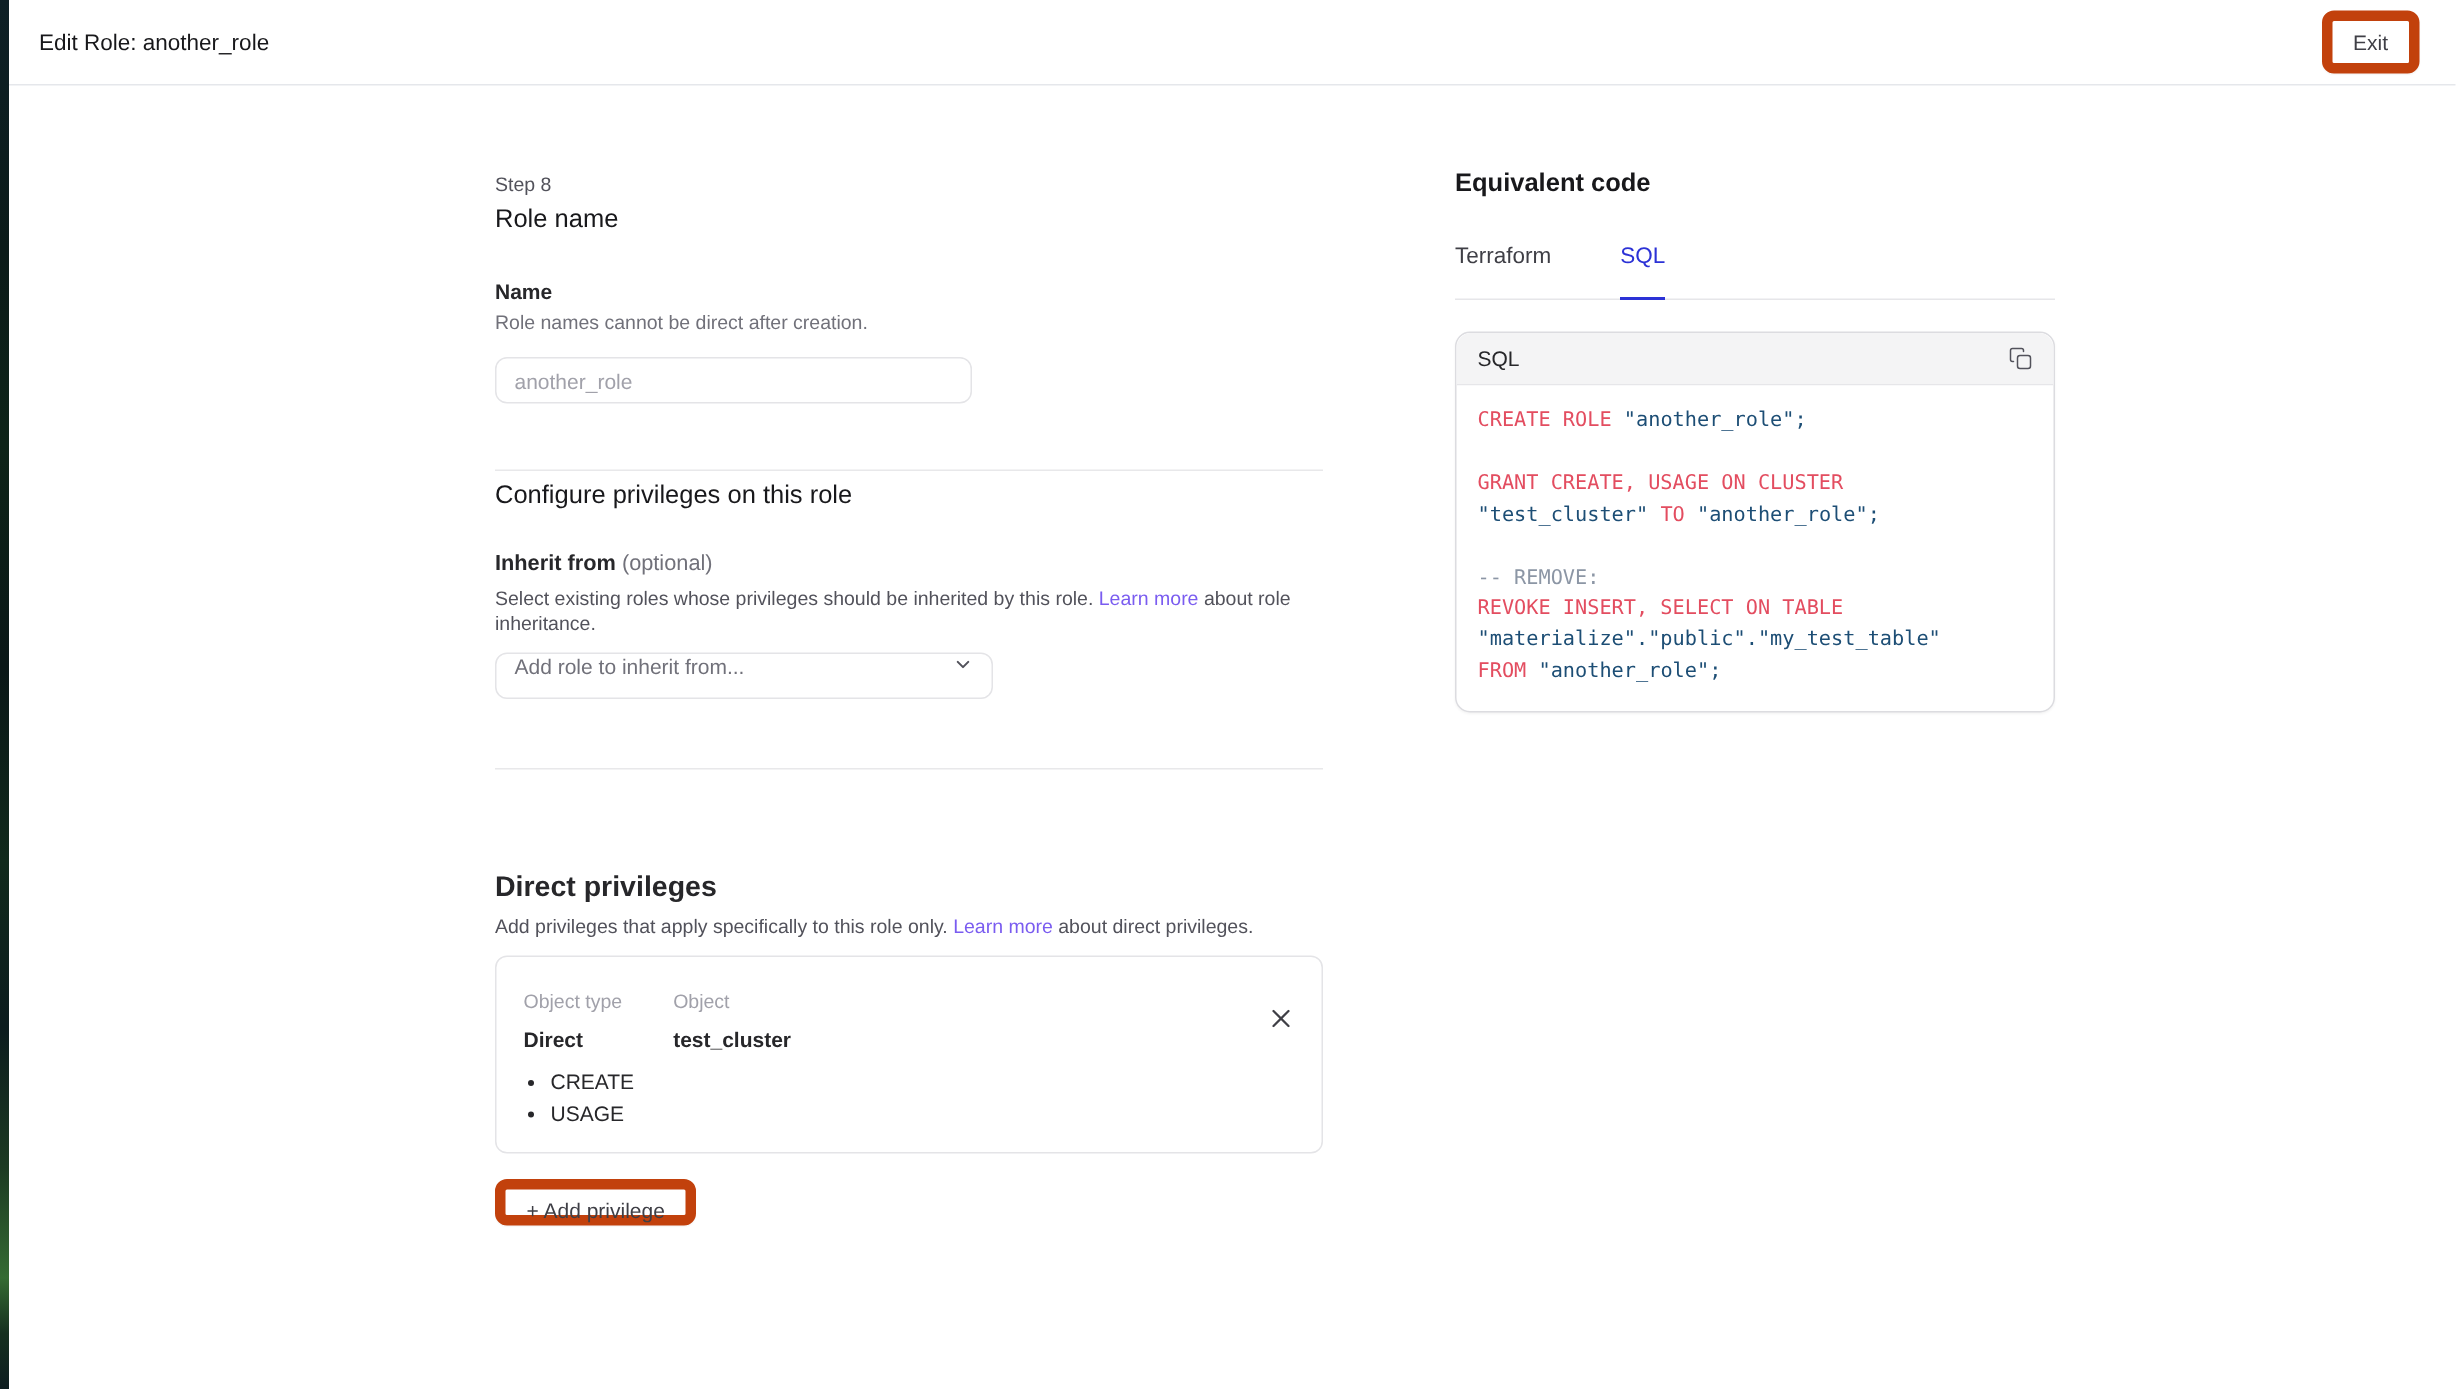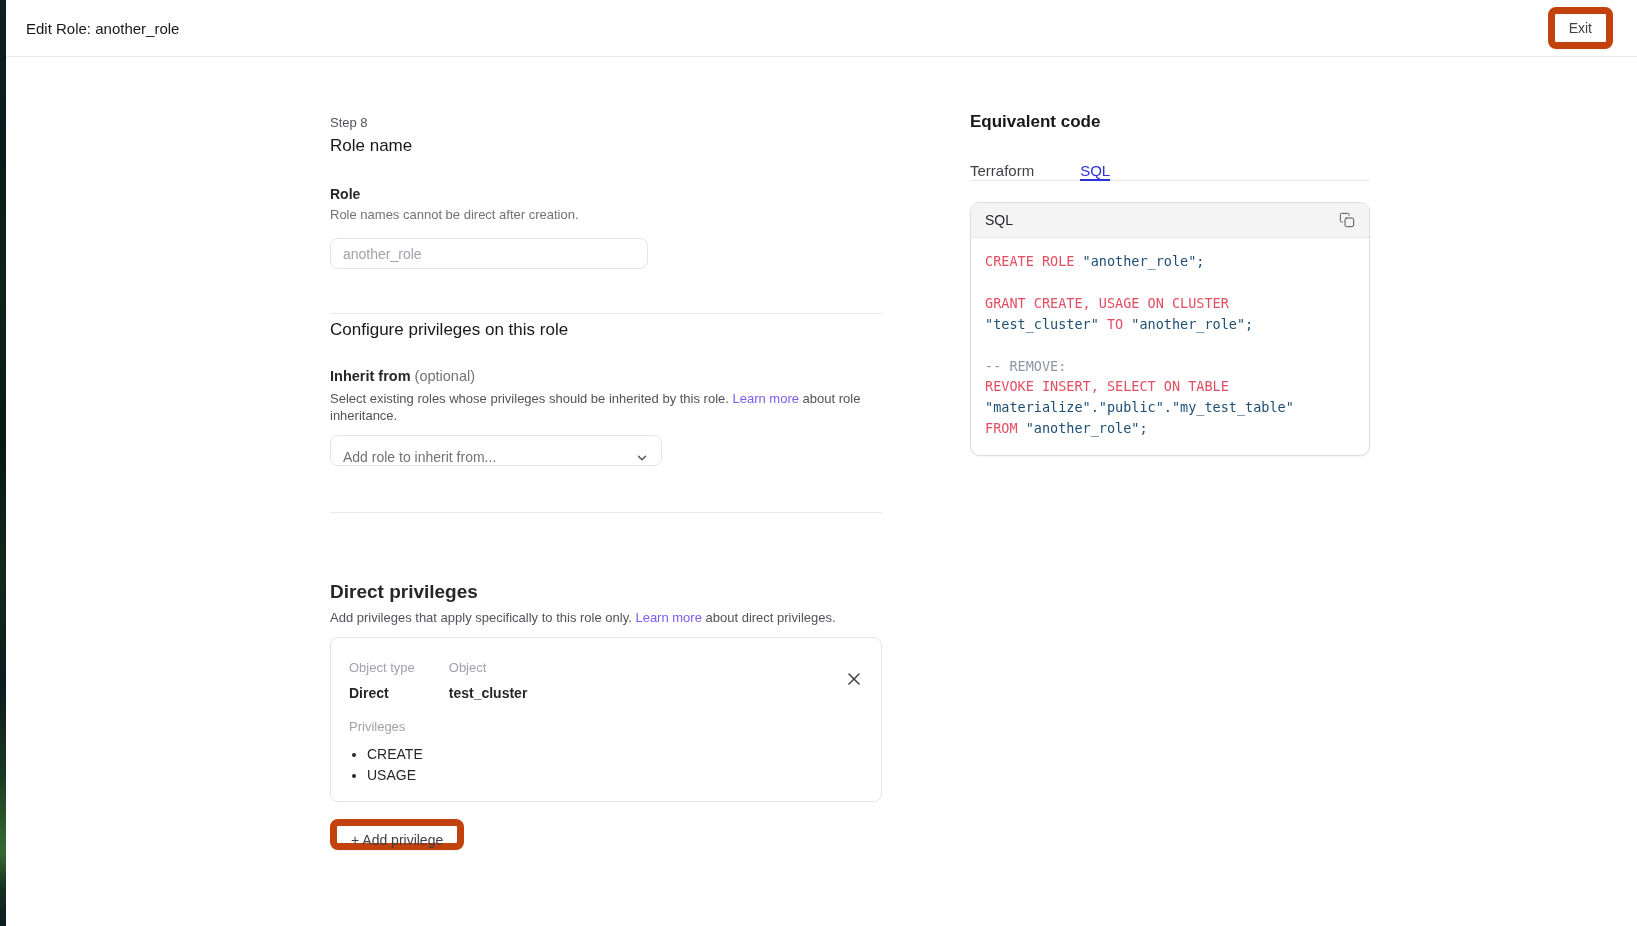--- a/index.html
+++ b/index.html
@@ -44,21 +44,21 @@
 
   .step2-eyebrow { margin-top:45px; }
   .inherit-label { margin-top:28px; font-size:14.5px; font-weight:600; color:#27272a; }
   .optional { font-weight:400; color:#71717a; }
   .desc { margin-top:6px; font-size:13px; color:#52525b; line-height:17px; }
   .desc-inherit { max-width:545px; }
   .desc-direct { white-space:nowrap; }
   .link { color:var(--accent_link); cursor:pointer; }
 
   .select { margin-top:11px; width:332px; height:31px; border:1px solid #e4e4e7;
-    border-radius:8px; padding:0 12px; display:flex; align-items:flex-end;
+    border-radius:8px; padding:0 12px; display:flex; align-items:flex-start;
     justify-content:space-between; cursor:pointer; background:#fff; }
   .select-placeholder { font-size:14px; color:#71717a; }
   .chevron { width:14px; height:14px; stroke:#52525b; fill:none; stroke-width:1.6;
     stroke-linecap:round; stroke-linejoin:round; }
 
   .direct-label { margin-top:68px; font-size:19px; font-weight:600; color:#27272a; }
 
   .priv-card { position:relative; margin-top:11px; width:552px; border:1px solid #e4e4e7;
     border-radius:8px; padding:22px 20px 16px 18px; background:#fff; }
   .priv-cols { display:flex; gap:34px; }
@@ -72,21 +72,21 @@
   .priv-sub-label { margin-top:18px; font-size:13px; color:#a1a1aa; }
   .priv-list { margin-top:10px; padding-left:18px; }
   .priv-list li { font-size:14px; color:#27272a; line-height:20.5px; }
 
   .add-btn { margin-top:17px; height:31px; }
 
   
   .eq-title { margin-top:55px; font-size:17px; font-weight:600; color:#18181b; }
   .tabs { margin-top:30px; display:flex; gap:46px; border-bottom:1px solid #e6e6e9;
     width:400px; }
-  .tab { font-size:15px; font-weight:500; color:#3f3f46; padding-bottom:0;
+  .tab { font-size:15px; font-weight:500; color:#3f3f46; padding-bottom:19px;
     cursor:pointer; border-bottom:2px solid transparent; margin-bottom:-1px; }
   .tab.active { color:var(--tab_active); border-bottom-color:var(--tab_active); }
 
   .code-panel { margin-top:21px; width:400px; border:1px solid #dcdce0;
     border-radius:10px; background:#fff; box-shadow:0 1px 2px rgba(0,0,0,.05); }
   .code-header { background:#f4f4f5; border-bottom:1px solid #e6e6e9;
     border-radius:10px 10px 0 0; padding:9px 12px 9px 14px; display:flex;
     align-items:center; justify-content:space-between; height:35px; }
   .code-header-label { font-size:14px; font-weight:500; color:#27272a; }
   .copy-btn { background:none; border:none; cursor:pointer; display:flex;
@@ -113,21 +113,21 @@
     <button class="btn">Exit</button>
   </div>
 
   <div class="main">
 
     <div class="col-left">
 
       <div class="eyebrow step1-eyebrow">Step 8</div>
       <div class="section-title">Role name</div>
 
-      <div class="field-label">Role</div>
+      <div class="field-label">Name</div>
       <div class="field-help">Role names cannot be direct after creation.</div>
       <input class="text-input" type="text" disabled="" value="another_role" style="">
 
       <hr class="divider divider-1">
 
       <div class="section-title">Configure privileges on this role</div>
 
       <div class="inherit-label"><span>Inherit from</span><span class="optional"> (optional)</span></div>
       <div class="desc desc-inherit"><span>Select existing roles whose privileges should be inherited by this role. </span><span class="link">Learn more</span><span> about role inheritance.</span></div>
 
@@ -153,21 +153,20 @@
             <div class="priv-col-label">Object</div>
             <div class="priv-col-value">test_cluster</div>
           </div>
         </div>
         <button class="priv-close">
           <svg viewBox="0 0 12 12">
               <line x1="1" y1="1" x2="11" y2="11"></line>
               <line x1="11" y1="1" x2="1" y2="11"></line>
             </svg>
         </button>
-        <div class="priv-sub-label">Privileges</div>
         <ul class="priv-list" id="priv-list">
             <li>CREATE</li>
             <li>USAGE</li>
           </ul>
       </div>
 
       <button class="btn add-btn">+ Add privilege</button>
     </div>
 
     <div class="col-right">

